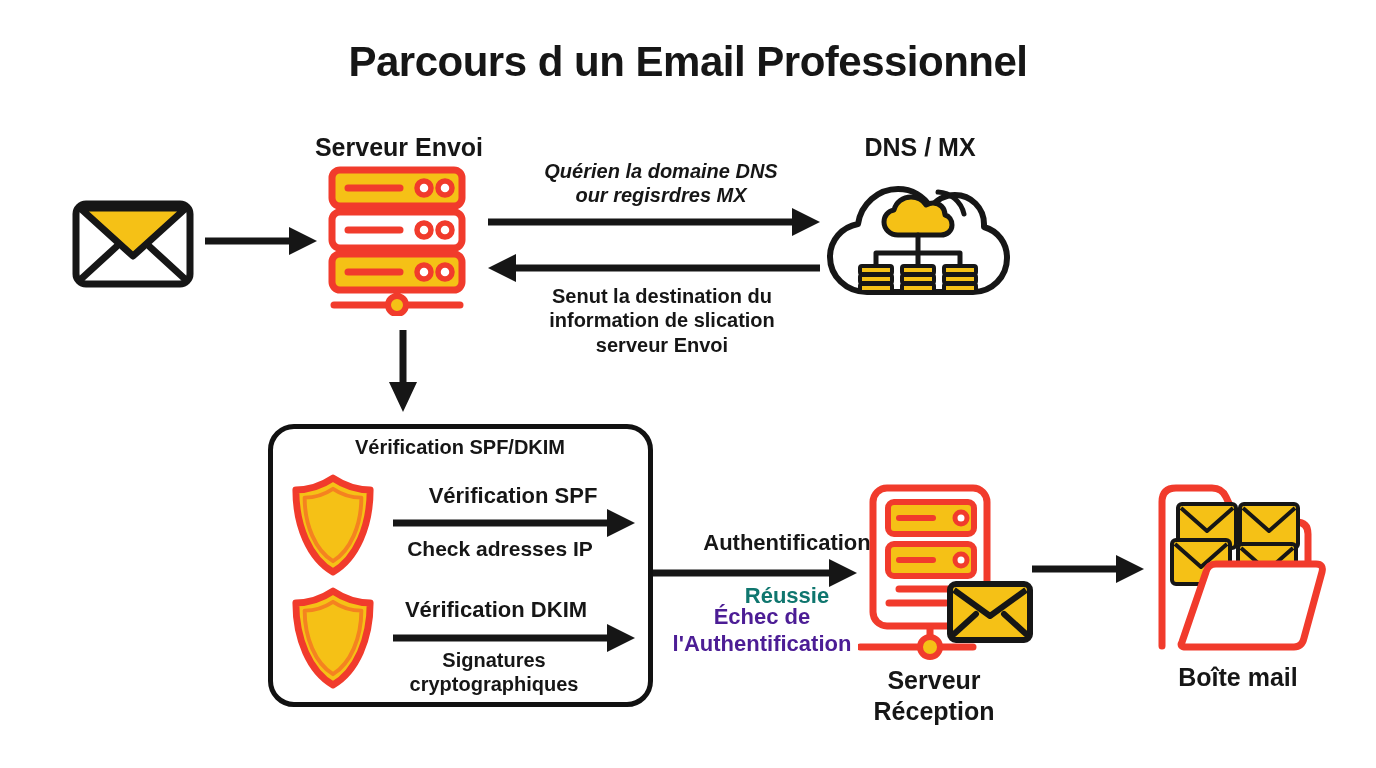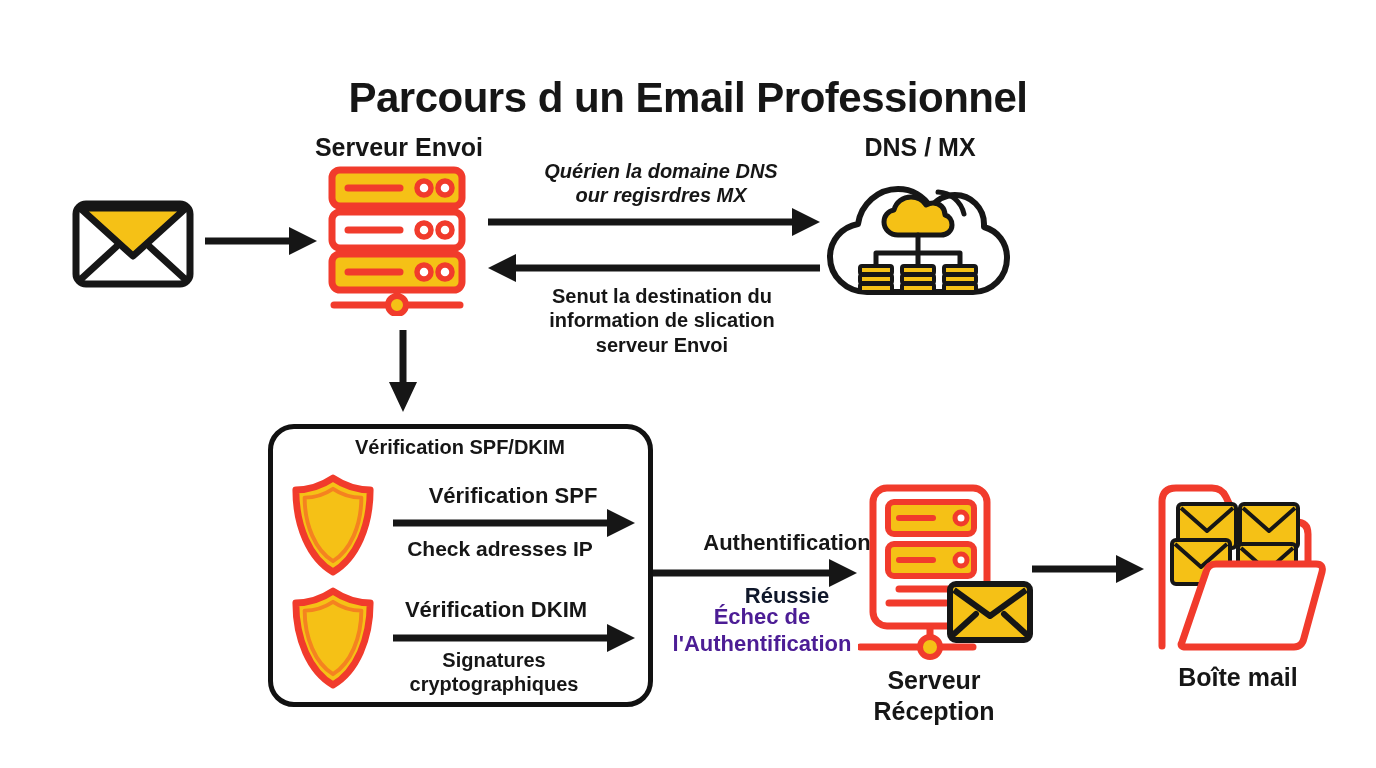--- a/index.html
+++ b/index.html
@@ -4,27 +4,27 @@
 <style>
   html,body{margin:0;padding:0;background:#ffffff;}
   #stage{
     position:relative;width:1376px;height:768px;background:#ffffff;overflow:hidden;
     font-family:"Liberation Sans", sans-serif;color:#161616;
   }
   .label{
     position:absolute;font-weight:bold;text-align:center;line-height:1.22;
     white-space:pre-line;transform:translateX(-50%);color:#161616;
   }
-  .t-title{font-size:42px;letter-spacing:-0.5px;margin-top:36px;}
+  .t-title{font-size:42px;letter-spacing:-0.5px;}
   .t-node{font-size:25px;}
   .t-edge{font-size:20px;}
   .t-boxtitle{font-size:20px;}
   .t-sub{font-size:22px;}
   .t-sub2{font-size:20px;}
-  .yellow-text{color:#0f172a;}
+  .yellow-text{color:#0f766e;}
   .red-text{color:#4c1d95;}
   .abs{position:absolute;}
   #verification-box{
     position:absolute;left:268px;top:424px;width:385px;height:283px;
     border:5px solid #111111;border-radius:26px;box-sizing:border-box;background:transparent;
   }
   svg{display:block;}
 </style>
 </head>
 <body>

